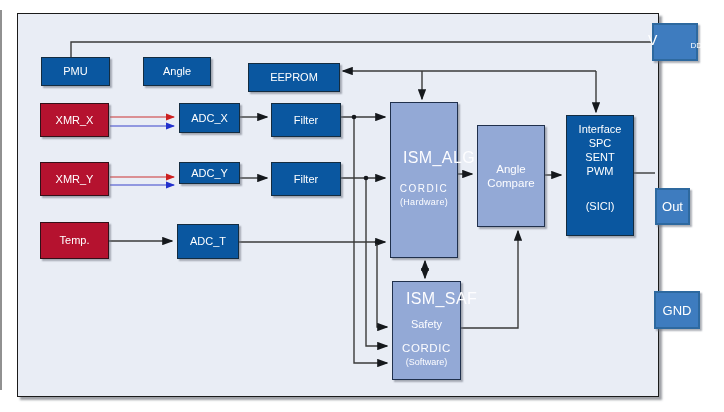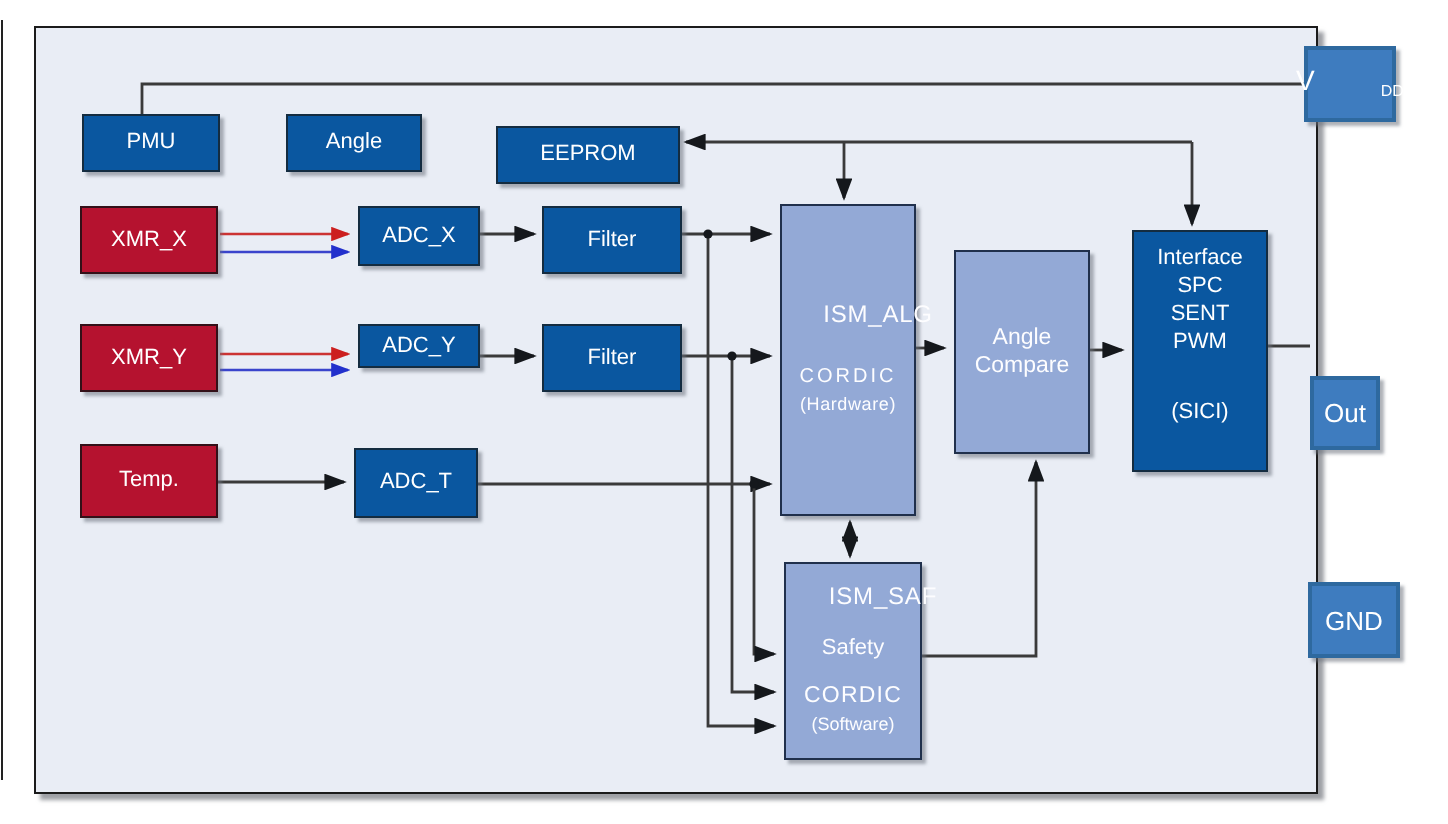--- a/index.html
+++ b/index.html
@@ -40,21 +40,21 @@
   .b-temp{left:40px;top:222px;width:69px;height:37px;}
   .b-adct{left:177px;top:224px;width:62px;height:35px;}
   .b-alg{left:390px;top:102px;width:68px;height:156px;}
   .b-saf{left:392px;top:281px;width:69px;height:99px;}
   .b-angle{left:477px;top:125px;width:68px;height:102px;font-size:11.5px;line-height:14px;}
   .b-intf{left:566px;top:115px;width:68px;height:121px;justify-content:flex-start;padding-top:6px;}
   .b-vdd{left:652px;top:23px;width:46px;height:38px;}
   .b-out{left:655px;top:156px;width:35px;height:37px;margin-top:32px;}
   .b-gnd{left:654px;top:291px;width:46px;height:38px;text-align:right;}
 
-  .b-title{font-size:12px;letter-spacing:.4px;padding-left:30px;}
+  .b-title{font-size:16px;letter-spacing:.4px;padding-left:30px;}
   .b-alg .b-title{margin-bottom:18px;}
   .b-alg .cordic{font-size:10px;letter-spacing:1.5px;}
   .b-alg .b-small{font-size:9px;letter-spacing:.3px;margin-top:1px;}
   .b-saf .b-title{margin-bottom:13px;}
   .b-saf .b-mid{margin-bottom:11px;}
   .b-saf .b-cordic{font-size:11.5px;letter-spacing:.6px;}
   .b-saf .b-small{font-size:9px;margin-top:1px;}
   .b-intf div{line-height:14px;}
   .b-intf .sici{margin-top:21px;}
   .b-vdd sub{font-size:8px;line-height:8px;margin-left:33px;}

